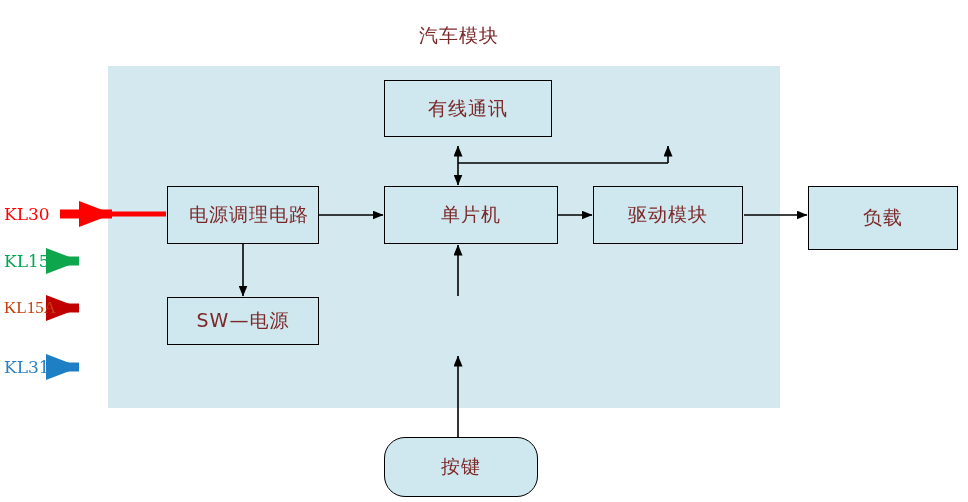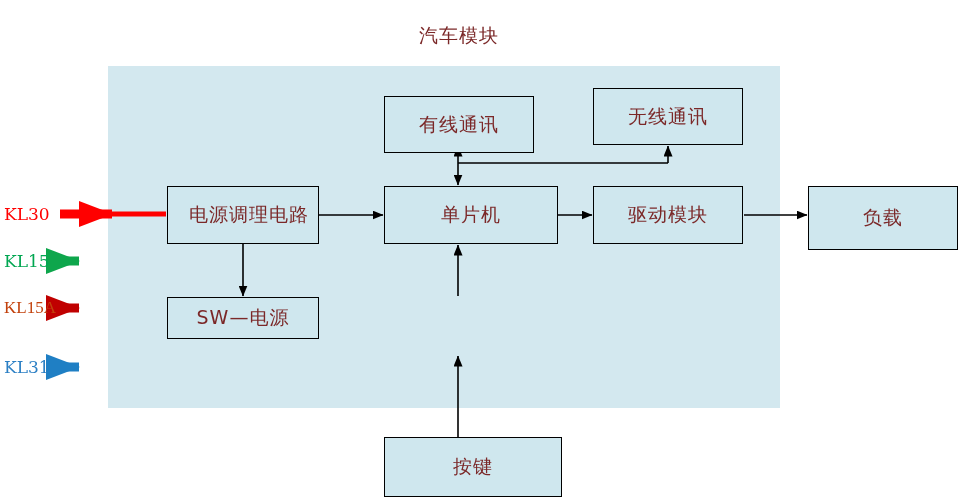--- a/index.html
+++ b/index.html
@@ -144,30 +144,29 @@
     </g>
   </svg>
 
   <div class="title" style="left:405px; top:23px;">汽车模块</div>
 
   <div class="term-label" style="left:4px; top:204px; color:#ff0000;">KL30</div>
   <div class="term-label" style="left:4px; top:251px; color:#00a651;">KL15</div>
   <div class="term-label" style="left:4px; top:298px; color:#c2410c;font-family:Liberation Serif, serif;">KL15A</div>
   <div class="term-label" style="left:4px; top:357px; color:#2b7fc4;">KL31</div>
 
-  <div class="node" style="left:384px; top:96px; width:150px; height:57px;">有线通讯</div>
+  <div class="node" style="left:384px; top:80px; width:168px; height:57px;">有线通讯</div>
 
-  <div class="node" style="left:593px; top:88px; width:150px; height:57px;">无线通讯</div>
 
   <div class="node" style="left:167px; top:186px; width:152px; height:58px;padding-left:12px;">电源调理电路</div>
 
   <div class="node" style="left:384px; top:186px; width:174px; height:58px;">单片机</div>
 
   <div class="node" style="left:593px; top:186px; width:150px; height:58px;">驱动模块</div>
 
   <div class="node" style="left:808px; top:186px; width:150px; height:64px;">负载</div>
 
-  <div class="node" style="left:167px; top:297px; width:152px; height:42px;">SW—电源</div>
+  <div class="node" style="left:167px; top:297px; width:152px; height:48px;">SW—电源</div>
 
 
-  <div class="node" style="left:384px; top:437px; width:178px; height:60px;">按键</div>
+  <div class="node" style="left:384px; top:437px; width:154px; height:60px;border-radius:21px;">按键</div>
 
 </div>
 
 </body></html>

